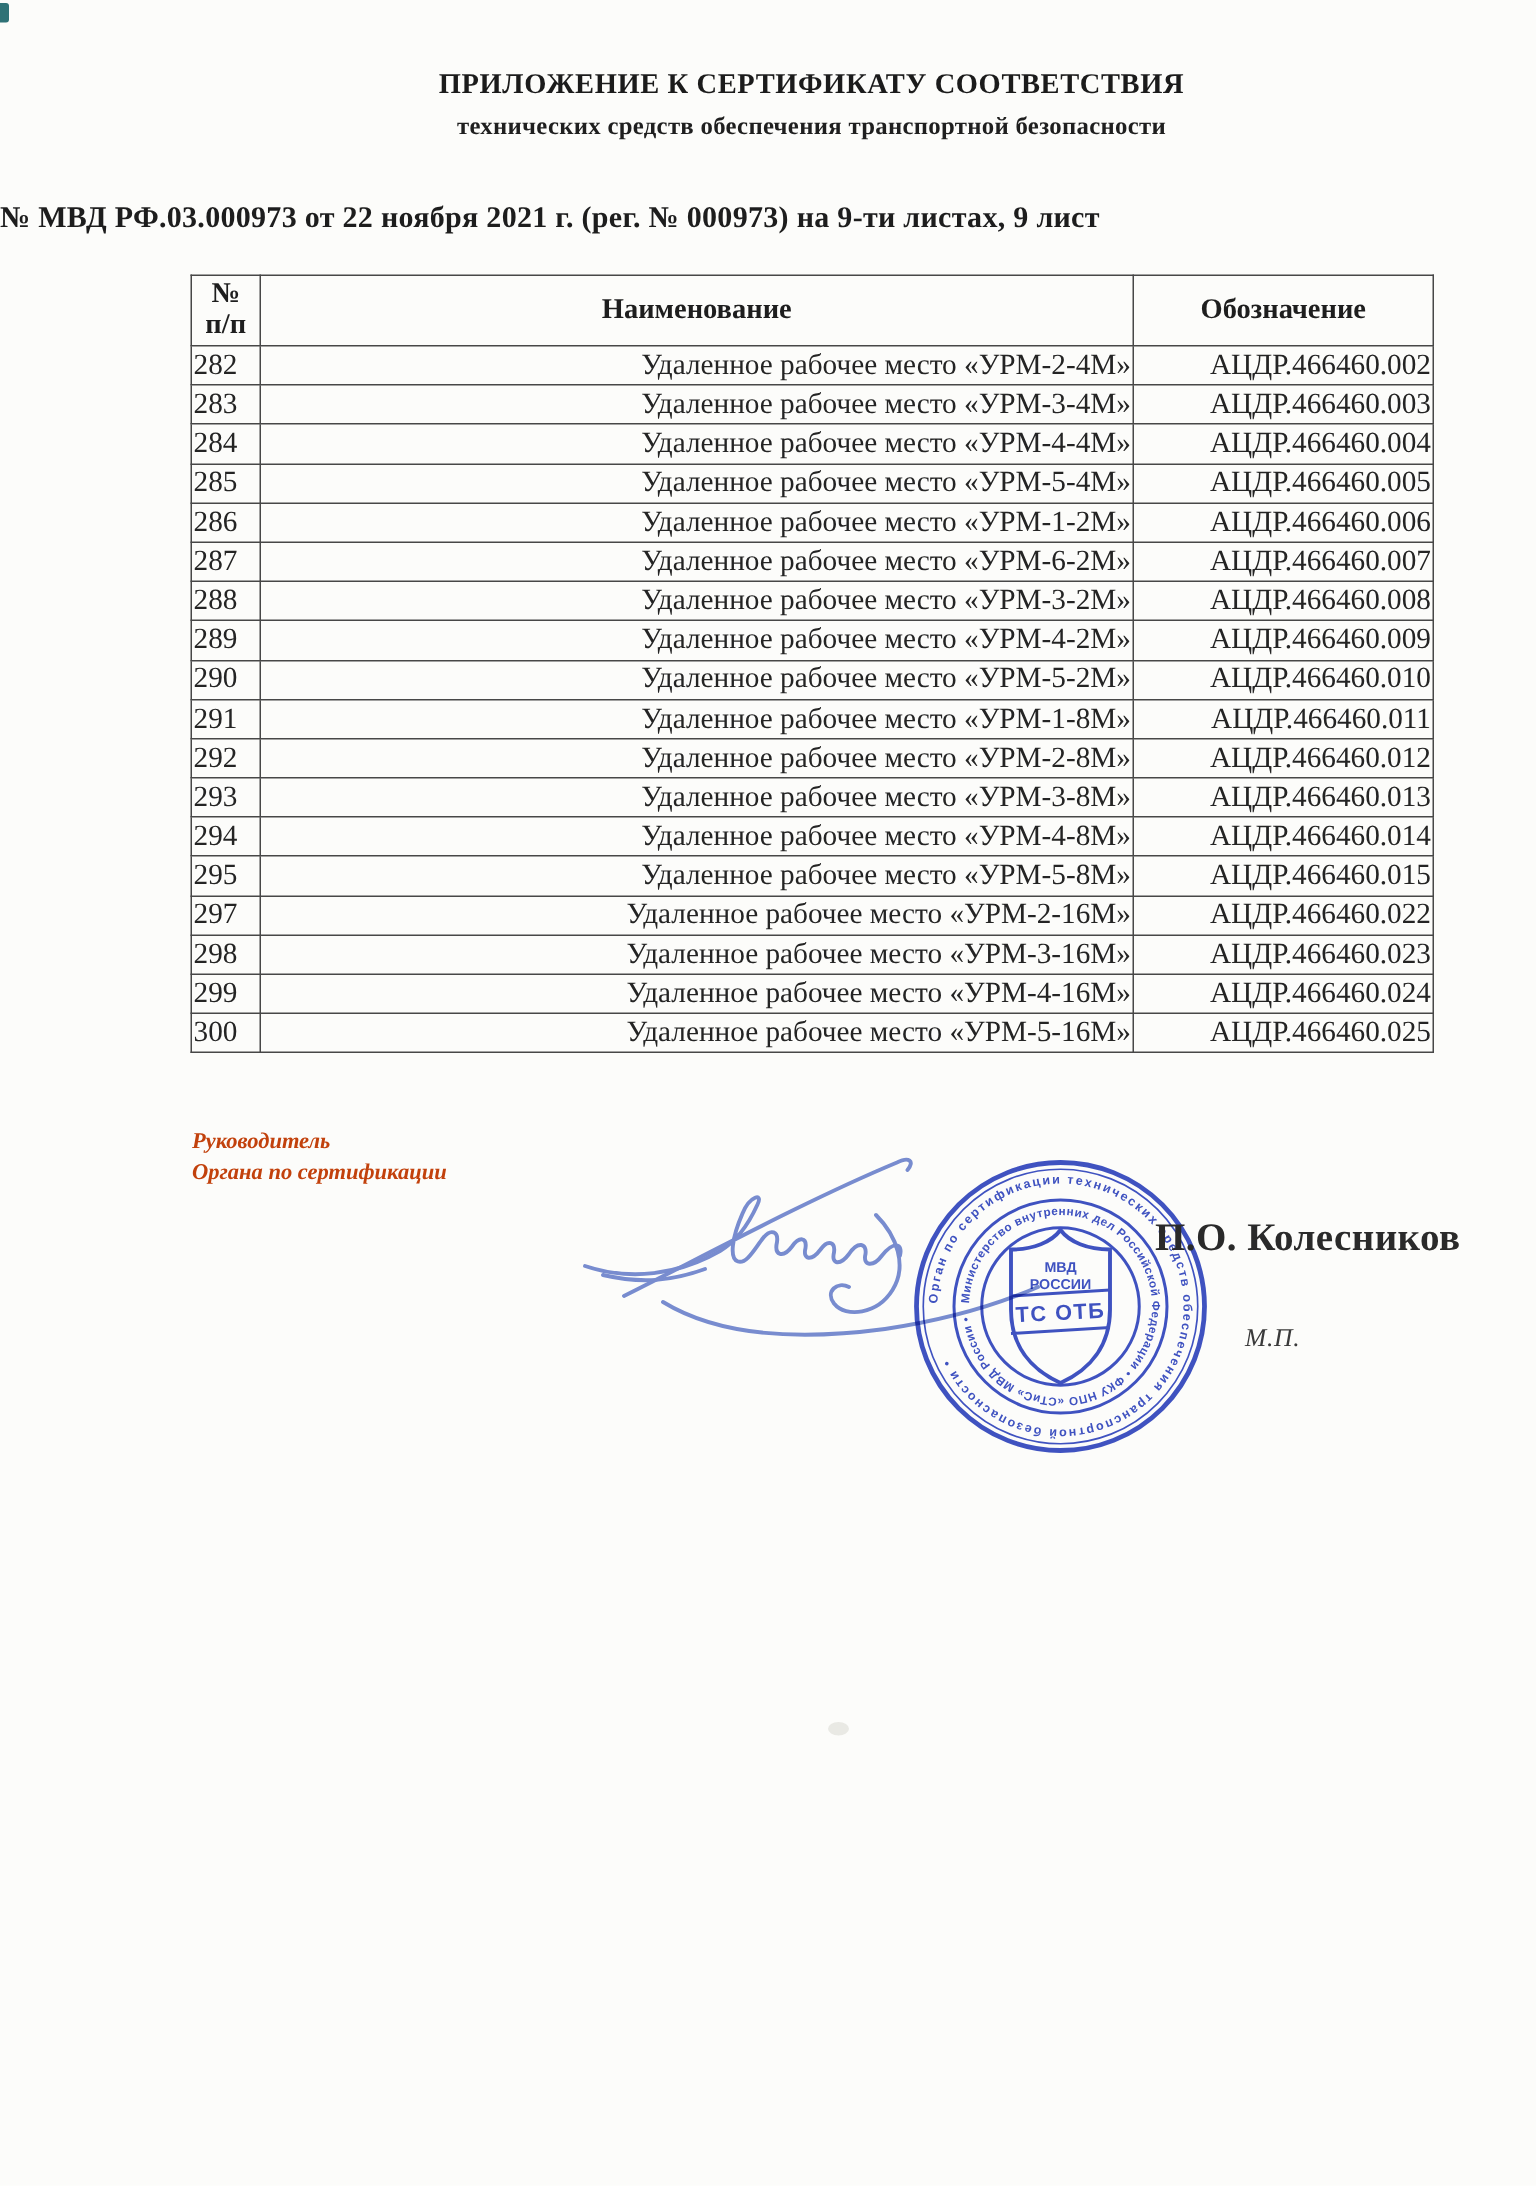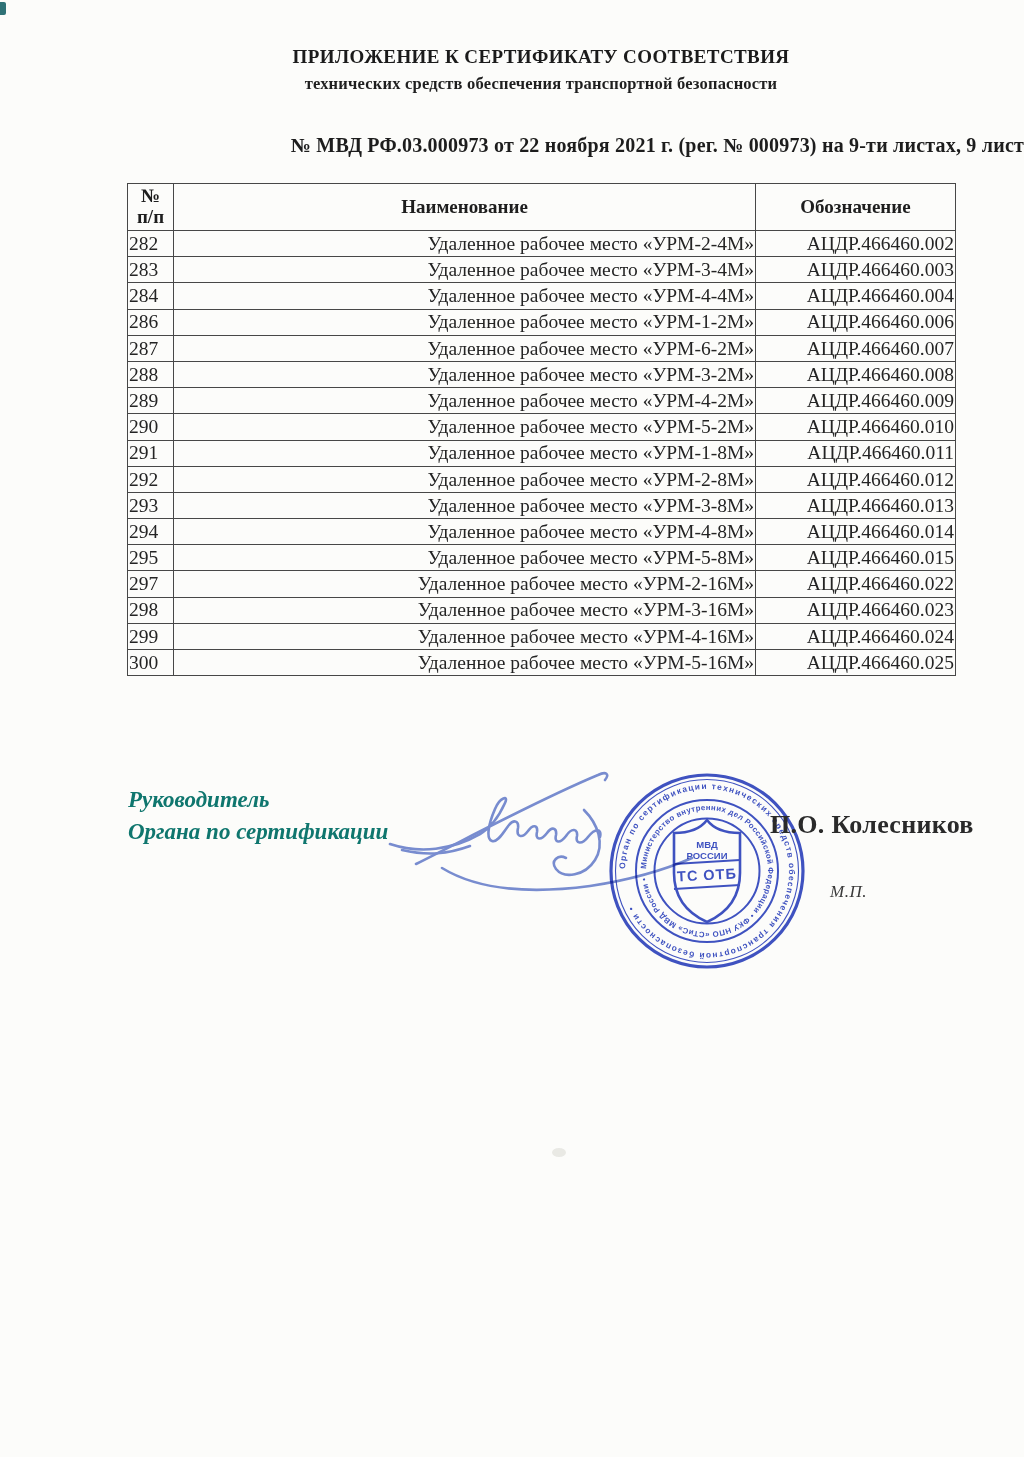--- a/index.html
+++ b/index.html
@@ -16,21 +16,21 @@
   .header-block{
     position:absolute;left:127px;top:46px;width:828px;text-align:center;
   }
   .title-main{
     font-size:19px;font-weight:bold;letter-spacing:.4px;color:#1b1b1b;margin:0;
   }
   .title-sub{
     font-size:16.5px;font-weight:bold;color:#1f1f1f;margin:6px 0 0 0;letter-spacing:.2px;
   }
   .reg-line{
-    position:absolute;left:0;top:134px;width:1024px;text-align:right;
+    position:absolute;left:0;top:134px;width:1024px;text-align:left;
     font-size:20px;font-weight:bold;color:#1d1d1d;letter-spacing:.2px;
   }
   table.cert-table{
     position:absolute;left:127px;top:183px;width:828px;
     border-collapse:collapse;table-layout:fixed;
     font-size:19.5px;color:#242424;
   }
   .cert-table th,.cert-table td{
     border:1.8px solid #474747;overflow:hidden;white-space:nowrap;
   }
@@ -41,22 +41,22 @@
   .cert-table tbody td{
     height:23.2px;vertical-align:middle;line-height:1;
   }
   .col-num{width:46px;}
   .col-name{width:582px;}
   .col-desig{width:200px;}
   td.cell-num{text-align:left;}
   td.cell-name{padding-left:14px;text-align:right;}
   td.cell-desig{text-align:right;}
   .sign-role{
-    position:absolute;left:128px;top:784px;
-    font-weight:bold;font-style:italic;font-size:23px;color:#0f766e;line-height:1.4;
+    position:absolute;left:128px;top:751px;
+    font-weight:bold;font-style:italic;font-size:15px;color:#c2410c;line-height:1.4;
   }
   .signer-name{
     position:absolute;left:770px;top:810px;
     font-weight:bold;font-size:26px;color:#2a2a2a;letter-spacing:.3px;
   }
   .seal-note{
     position:absolute;left:830px;top:882px;
     font-style:italic;font-size:17px;color:#3a3a3a;letter-spacing:.5px;
   }
   .signature-svg{
@@ -112,20 +112,25 @@
     <td class="cell-name">Удаленное рабочее место «УРМ-3-4М»</td>
     <td class="cell-desig">АЦДР.466460.003</td>
   </tr>
 
   <tr>
     <td class="cell-num">284</td>
     <td class="cell-name">Удаленное рабочее место «УРМ-4-4М»</td>
     <td class="cell-desig">АЦДР.466460.004</td>
   </tr>
 
+  <tr>
+    <td class="cell-num">285</td>
+    <td class="cell-name">Удаленное рабочее место «УРМ-5-4М»</td>
+    <td class="cell-desig">АЦДР.466460.005</td>
+  </tr>
 
   <tr>
     <td class="cell-num">286</td>
     <td class="cell-name">Удаленное рабочее место «УРМ-1-2М»</td>
     <td class="cell-desig">АЦДР.466460.006</td>
   </tr>
 
   <tr>
     <td class="cell-num">287</td>
     <td class="cell-name">Удаленное рабочее место «УРМ-6-2М»</td>

